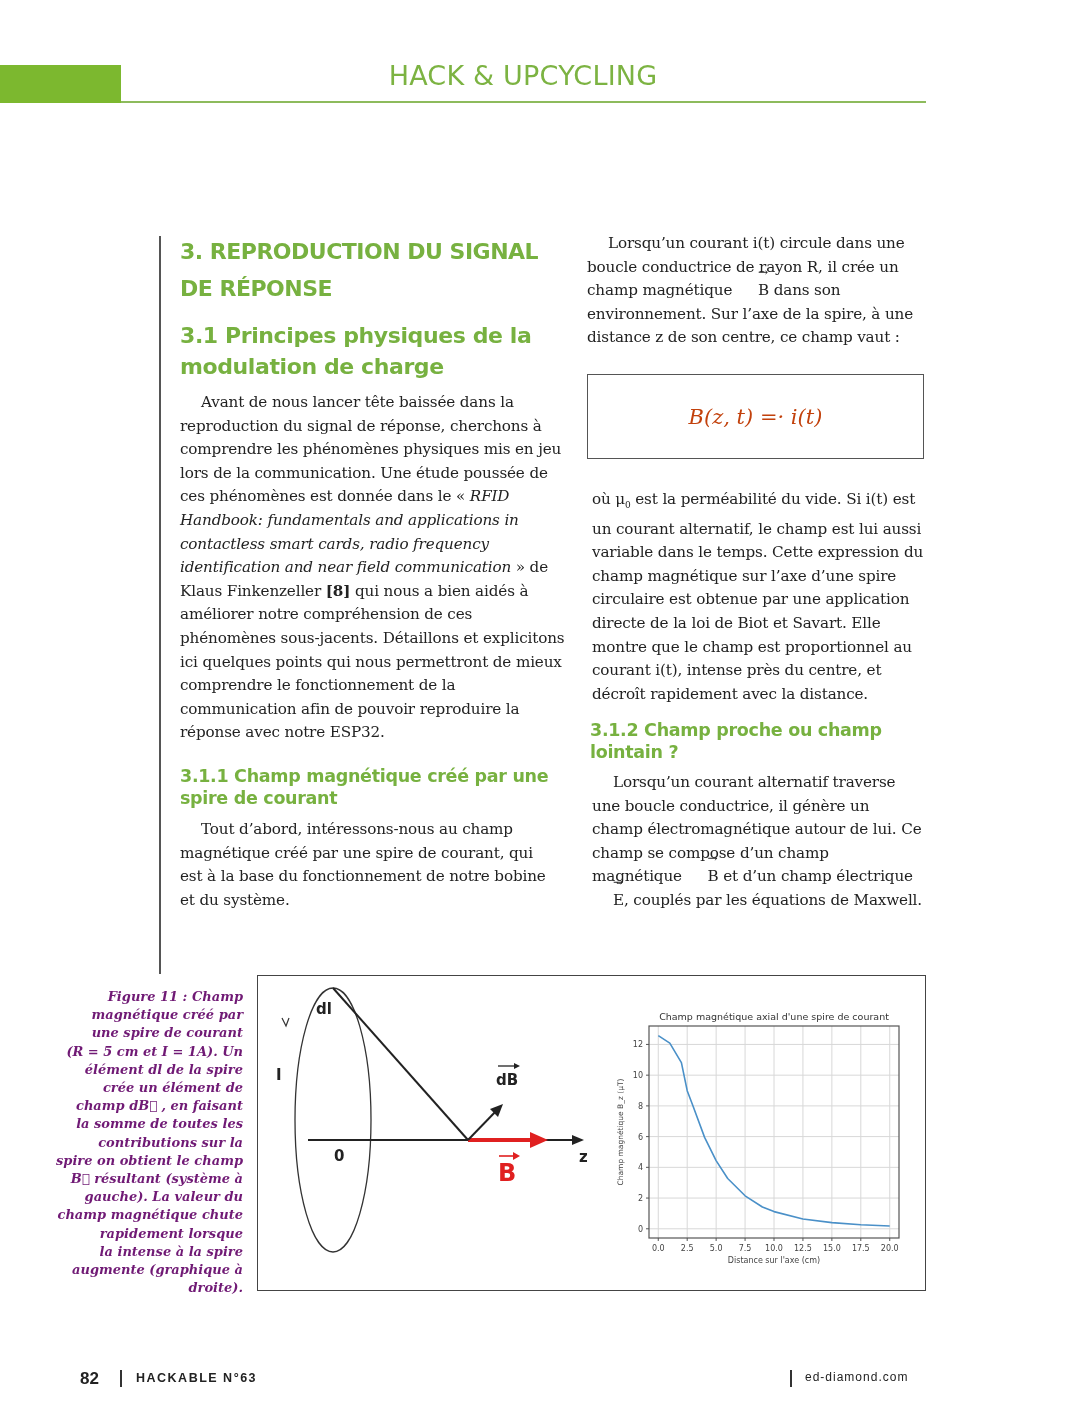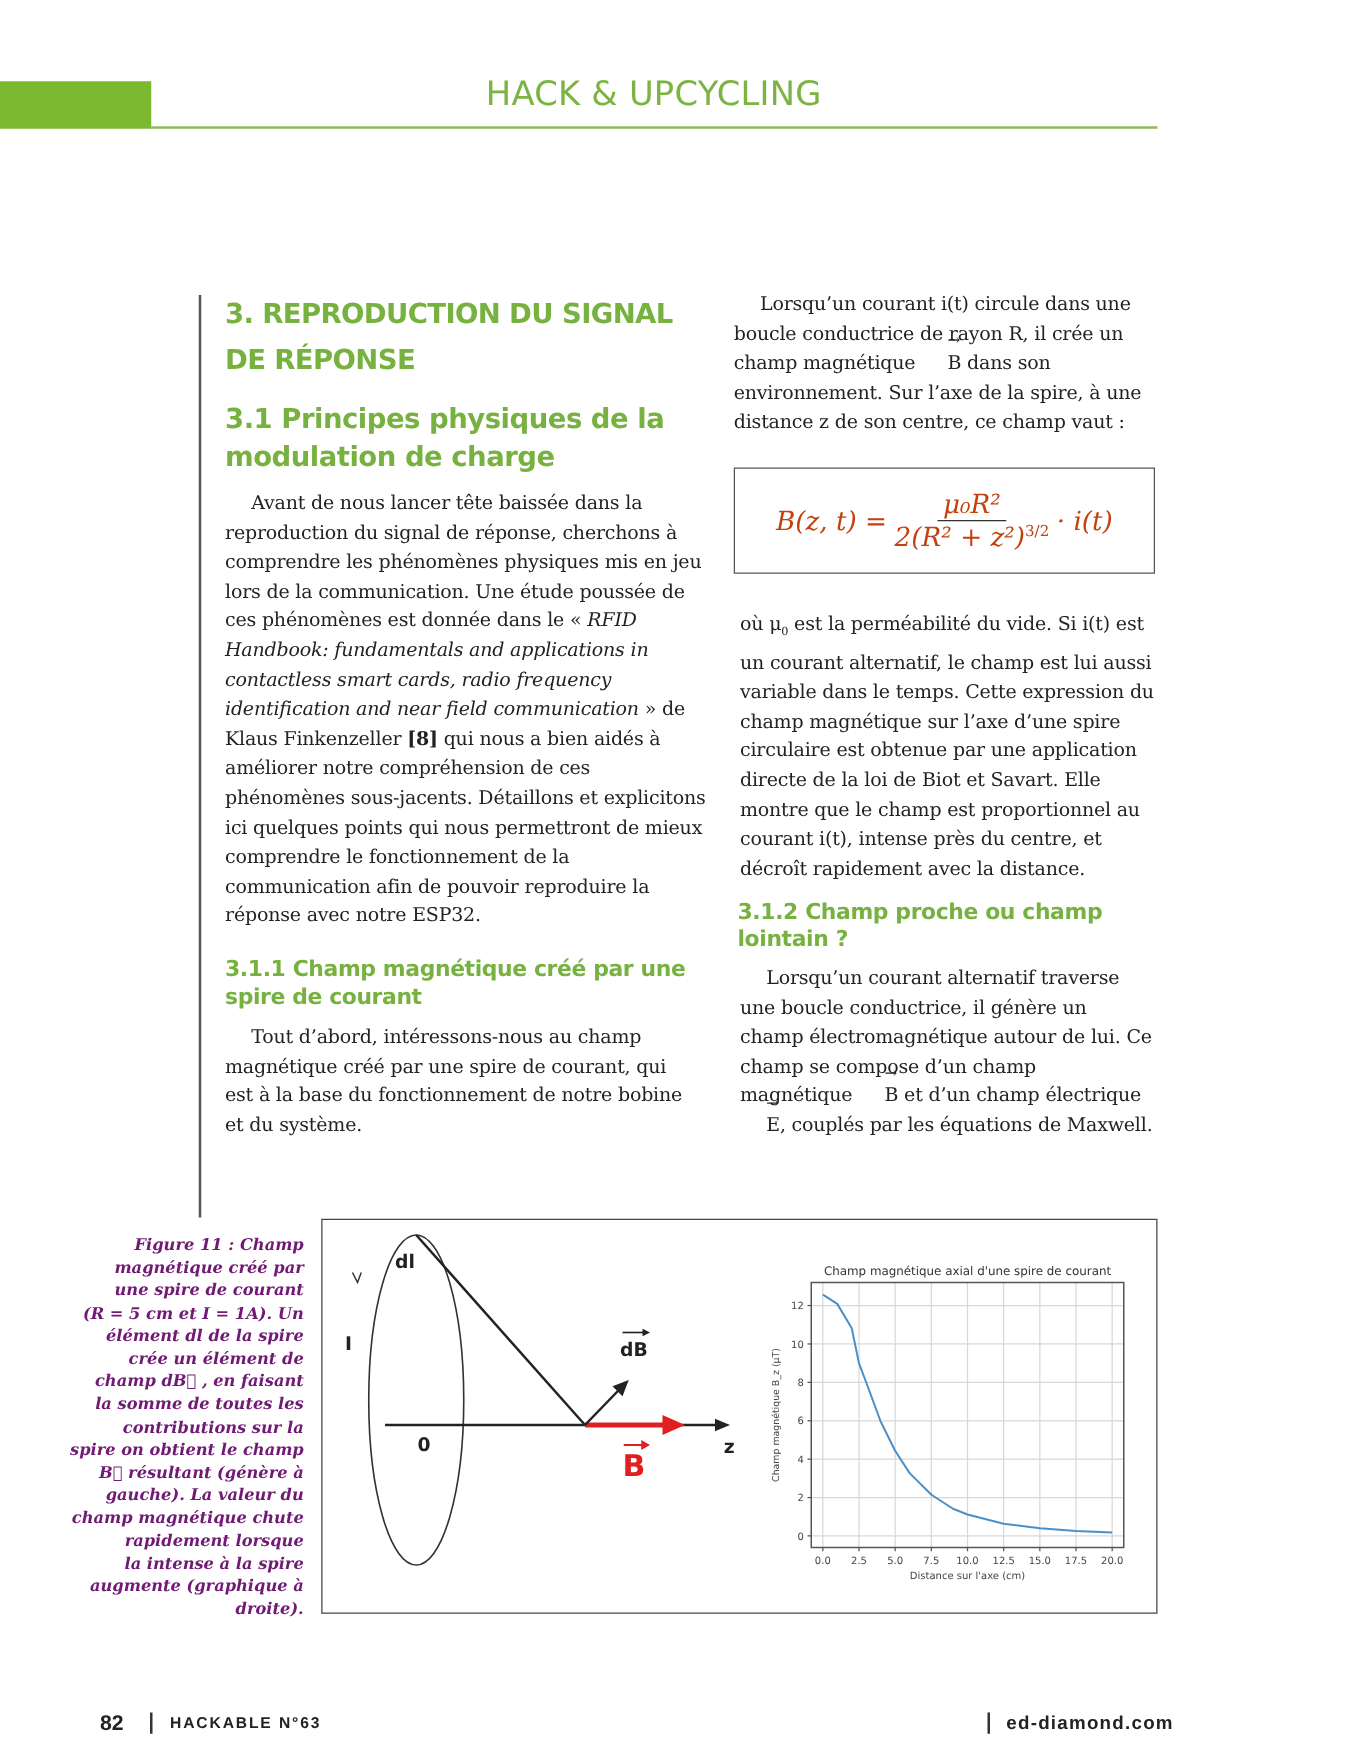--- a/index.html
+++ b/index.html
@@ -20,21 +20,21 @@
   .formula-box { left:587px; top:338px; width:337px; height:85px; border:1.5px solid #555; box-sizing:border-box; display:flex; align-items:center; justify-content:center; font-family:"DejaVu Serif", serif; font-size:21px; color:#c2410c; }
   .frac { display:inline-flex; flex-direction:column; align-items:center; margin:0 6px; }
   .frac .num { border-bottom:1.5px solid #333; padding:0 4px 1px; }
   .frac .den { padding-top:1px; }
   sup { font-size:12px; }
   .caption { left:55px; top:952px; width:188px; text-align:right; font-family:"DejaVu Serif", serif; font-style:italic; font-weight:bold; font-size:13px; line-height:18.2px; color:#701a75; }
   .figure-box { left:257px; top:939px; width:669px; height:316px; border:1.5px solid #444; box-sizing:border-box; background:#fff; }
   .footer-num { left:80px; top:1333px; font-family:"Liberation Sans", sans-serif; font-weight:bold; font-size:17px; color:#222; }
   .footer-sep { width:1.5px; height:17px; background:#333; }
   .footer-mag { left:136px; top:1335px; font-family:"Liberation Sans", sans-serif; font-weight:bold; font-size:12.5px; letter-spacing:1.5px; color:#222; }
-  .footer-site { left:805px; top:1334px; font-family:"Liberation Sans", sans-serif; font-weight:bold; font-size:15px; letter-spacing:1px; color:#222; }
+  .footer-site { left:805px; top:1334px; font-family:"Liberation Sans", sans-serif; font-weight:normal; font-size:12px; letter-spacing:1px; color:#222; }
   svg text { font-family:"DejaVu Sans", sans-serif; }
 </style>
 </head>
 <body>
 
 <div class="abs green-block"></div>
 <div class="abs header-rule"></div>
 <div class="abs header-title">HACK &amp; UPCYCLING</div>
 
 <div class="abs vrule"></div>
@@ -50,24 +50,20 @@
 <div class="abs para" style="left:180px; top:782px; width:380px;">
   <p class="indent">Tout d’abord, intéressons-nous au champ magnétique créé par une spire de courant, qui est à la base du fonctionnement de notre bobine et du système.</p>
 </div>
 
 <div class="abs para" style="left:587px; top:196px; width:342px;">
   <p class="indent"><span>Lorsqu’un courant i(t) circule dans une boucle conductrice de rayon R, il crée un champ magnétique </span><span class="vec">B</span><span> dans son environnement. Sur l’axe de la spire, à une distance z de son centre, ce champ vaut :</span></p>
 </div>
 
 <div class="abs formula-box">
   <span style="font-style:italic;">B(z, t) =</span>
-  <span class="frac">
-    <span class="num" style="font-style:italic;">μ₀R²</span>
-    <span class="den"><span style="font-style:italic;">2(R² + z²)</span><sup>3/2</sup></span>
-  </span>
   <span style="font-style:italic;">· i(t)</span>
 </div>
 
 <div class="abs para" style="left:592px; top:452px; width:338px;">
   <p><span>où μ</span><sub style="font-size:9px;">0</sub><span> est la perméabilité du vide. Si i(t) est un courant alternatif, le champ est lui aussi variable dans le temps. Cette expression du champ magnétique sur l’axe d’une spire circulaire est obtenue par une application directe de la loi de Biot et Savart. Elle montre que le champ est proportionnel au courant i(t), intense près du centre, et décroît rapidement avec la distance.</span></p>
 </div>
 
 <div class="abs h3" style="left:590px; top:683px; width:300px;">3.1.2 Champ proche ou champ lointain ?</div>
 
 <div class="abs para" style="left:592px; top:735px; width:330px;">
@@ -78,21 +74,21 @@
     <div>Figure 11 : Champ</div>
     <div>magnétique créé par</div>
     <div>une spire de courant</div>
     <div>(R = 5 cm et I = 1A). Un</div>
     <div>élément dl de la spire</div>
     <div>crée un élément de</div>
     <div>champ dB⃗ , en faisant</div>
     <div>la somme de toutes les</div>
     <div>contributions sur la</div>
     <div>spire on obtient le champ</div>
-    <div>B⃗  résultant (génère à</div>
+    <div>B⃗  résultant (système à</div>
     <div>gauche). La valeur du</div>
     <div>champ magnétique chute</div>
     <div>rapidement lorsque</div>
     <div>la intense à la spire</div>
     <div>augmente (graphique à</div>
     <div>droite).</div>
   </div>
 
 <div class="abs figure-box">
   <svg width="666" height="313" viewBox="0 0 666 313">

